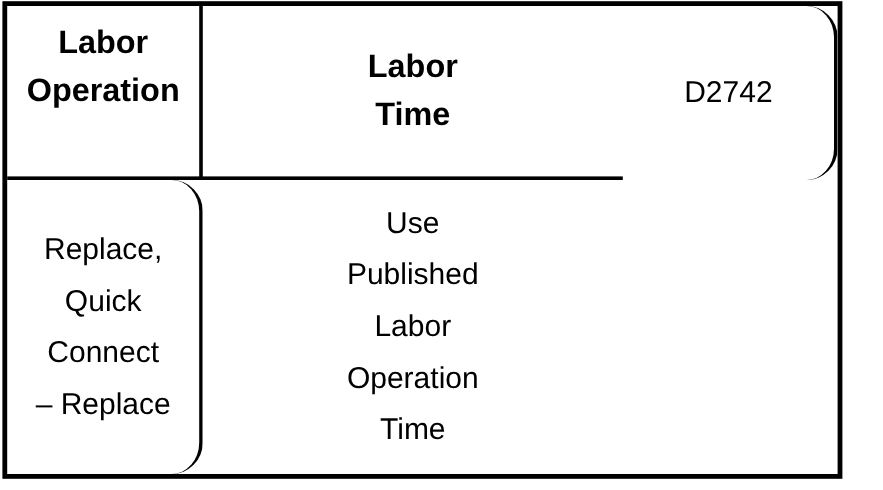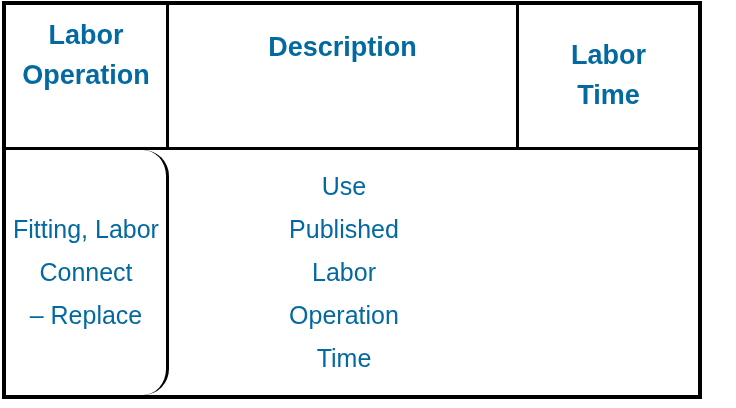--- a/index.html
+++ b/index.html
@@ -3,21 +3,21 @@
 <meta charset="utf-8">
 <style>
   * { margin: 0; padding: 0; box-sizing: border-box; }
   html, body { background: #ffffff; }
   .page {
     position: relative;
     width: 736px;
     height: 408px;
     background: #ffffff;
     font-family: "Liberation Sans", sans-serif;
-    color: #0369a1;
+    color: #000000;
     overflow: hidden;
   }
   .labor-table {
     position: absolute;
     left: 2px;
     top: 1px;
     width: 700px;
     height: 398px;
     border: 4px solid #000000;
     display: grid;
@@ -51,27 +51,27 @@
 </style>
 </head>
 <body>
 
 <div class="page">
   <div class="labor-table">
 
     <div class="cell header-cell pad-a col-divider row-divider">Labor
 Operation</div>
 
-    <div class="cell header-cell pad-b col-divider row-divider">Description</div>
 
     <div class="cell header-cell pad-c row-divider">Labor
 Time</div>
 
+    <div class="cell body-cell col-divider">D2742</div>
 
-    <div class="cell body-cell col-divider">Fitting, Labor Connect
+    <div class="cell body-cell col-divider">Replace, Quick Connect
 – Replace</div>
 
     <div class="cell body-cell">Use
 Published
 Labor
 Operation
 Time</div>
 
   </div>
 </div>

